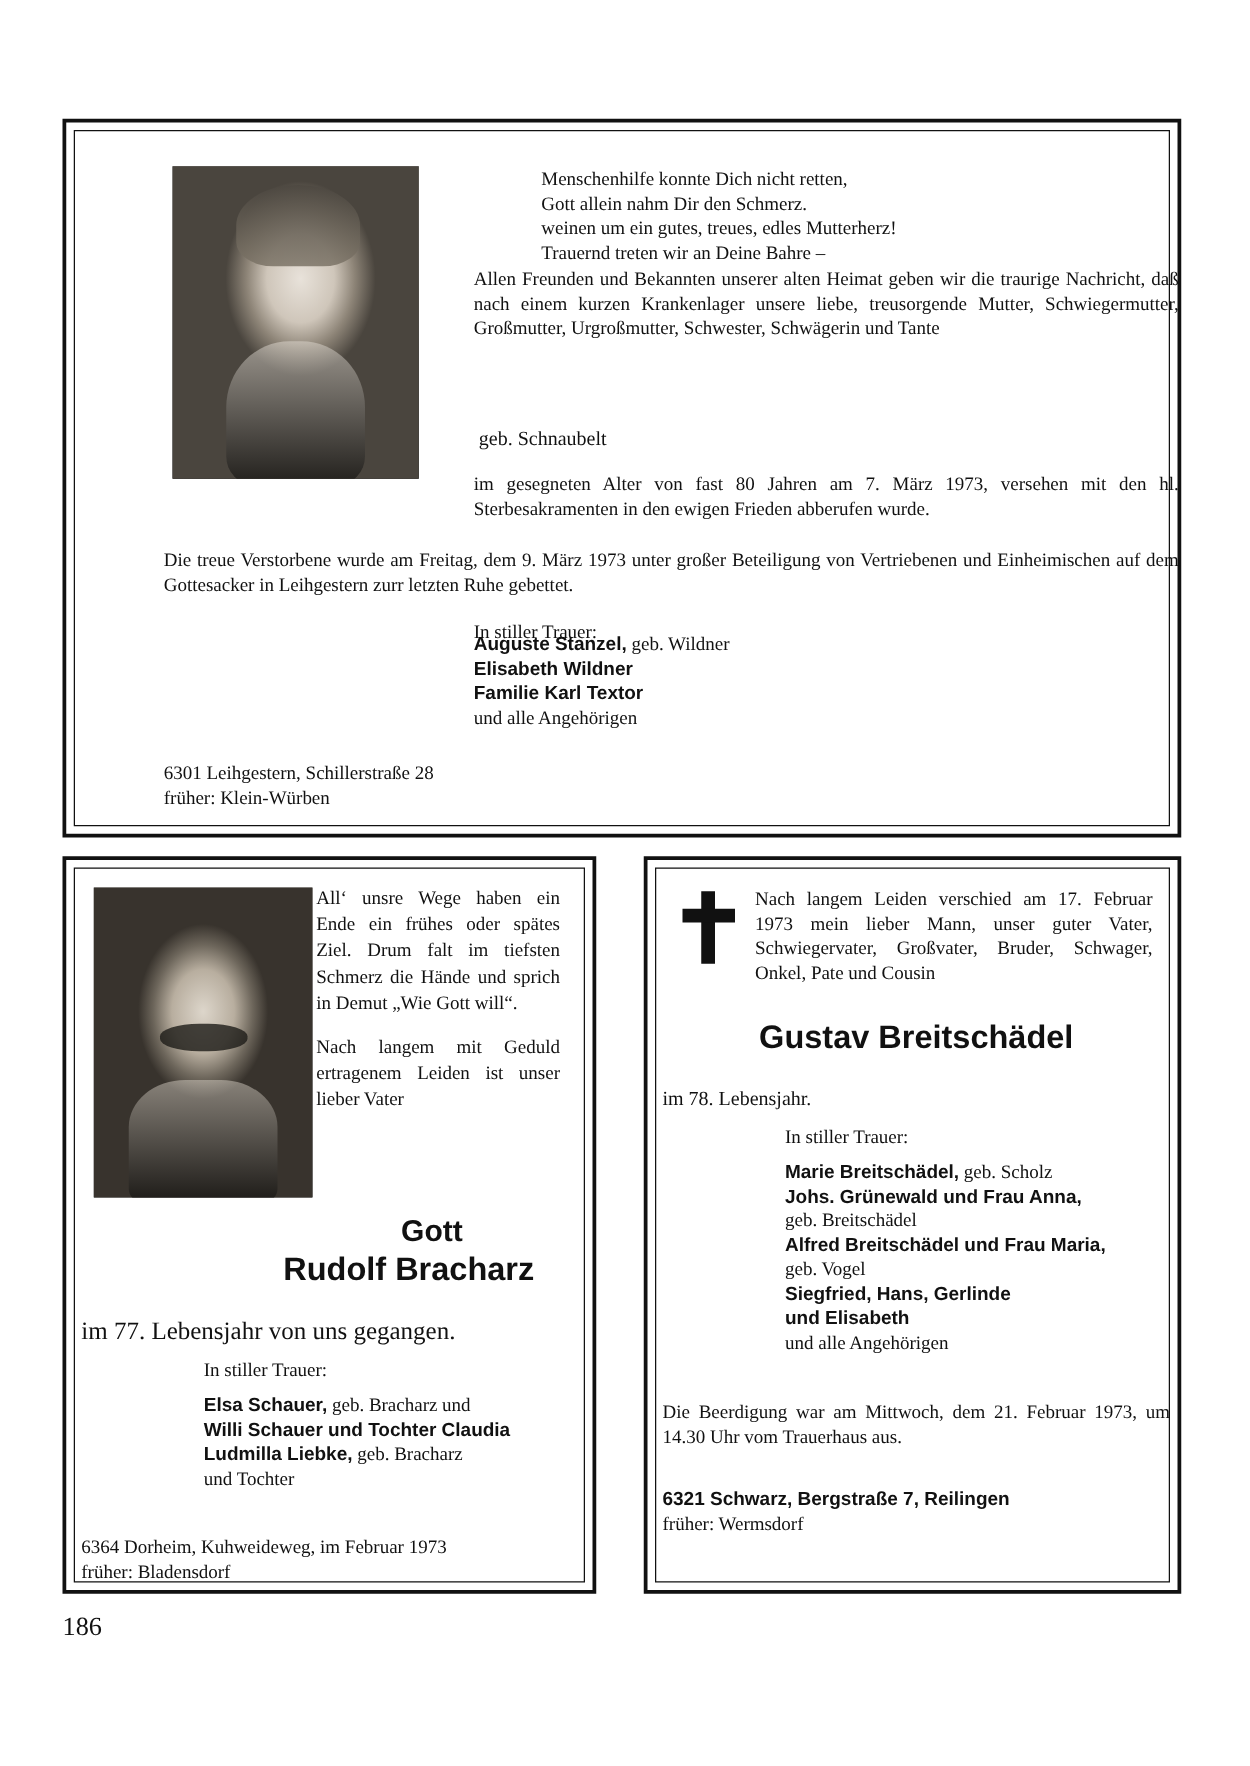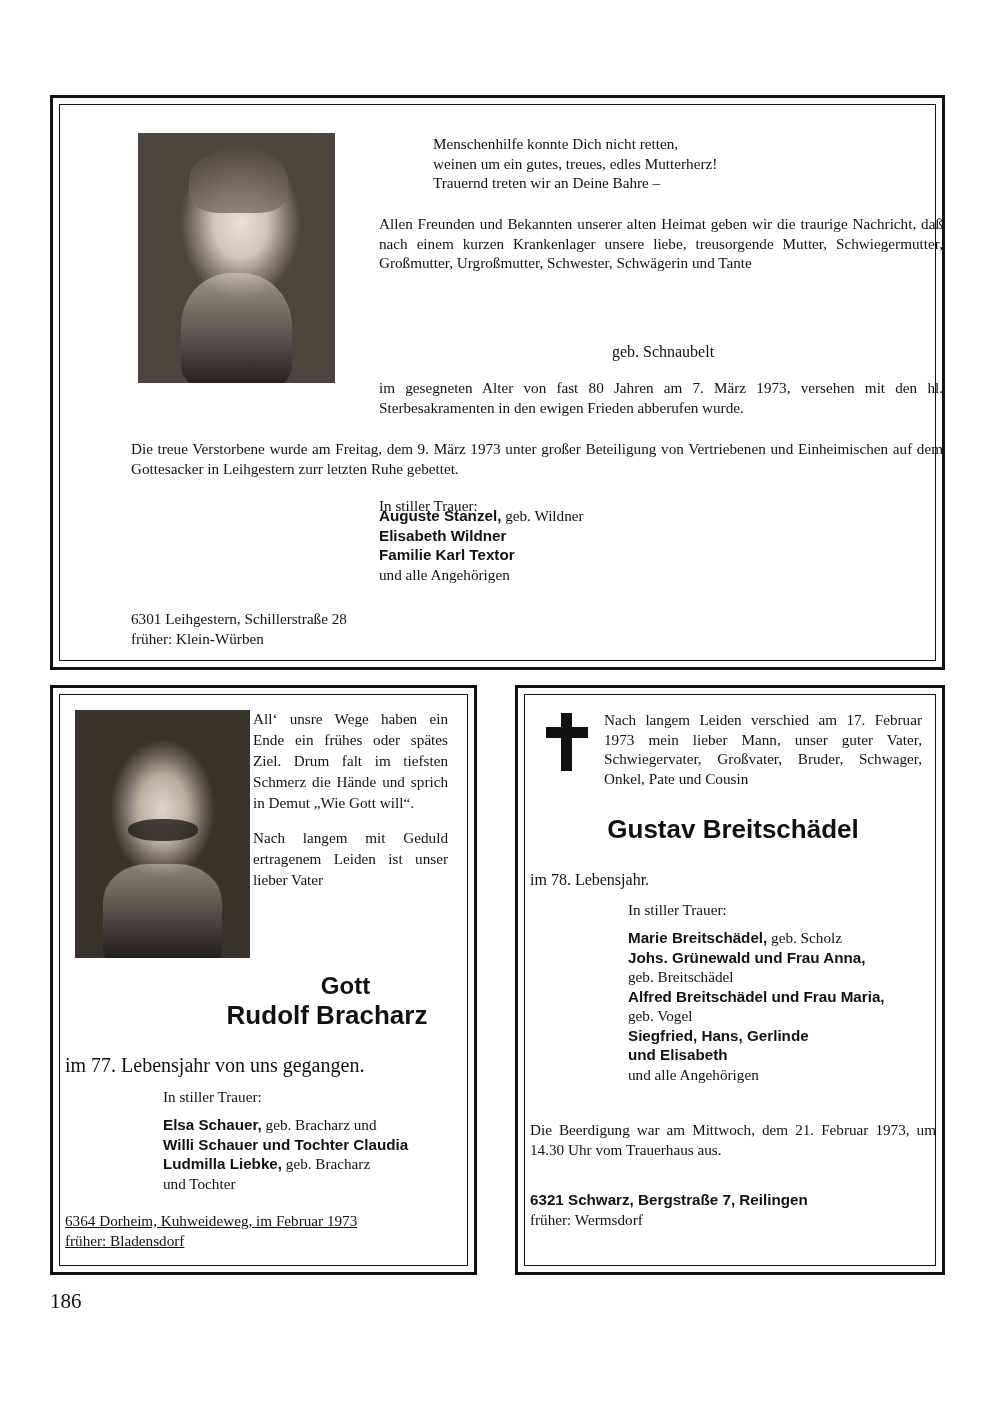--- a/index.html
+++ b/index.html
@@ -140,21 +140,21 @@
     text-align: center;
     font-family: "Liberation Sans", sans-serif;
     font-weight: bold;
     font-size: 28px;
     letter-spacing: .2px;
   }
   .geb-top {
     left: 330px;
     top: 244px;
     width: 560px;
-    text-align: center;
+    text-align: left;
     font-size: 16px;
   }
   .age-top {
     left: 326px;
     top: 280px;
     width: 564px;
     text-align: justify;
   }
   .burial-top {
     left: 78px;
@@ -244,23 +244,22 @@
     top: 399px;
     width: 300px;
   }
   .mourn-list-bl {
     left: 110px;
     top: 427px;
     width: 310px;
   }
   .addr-bl {
     left: 12px;
-    top: 523px;
+    top: 540px;
     width: 410px;
-    text-decoration: underline;
   }
 
   
   .card-br {
     position: absolute;
     left: 515px;
     top: 685px;
     width: 430px;
     height: 590px;
     border: 3px solid #111;
@@ -358,20 +357,21 @@
 
   <div class="card-top">
     <div class="card-top-inner"></div>
 
     <div class="photo photo-top">
       <div class="face portrait-a"></div>
     </div>
 
     <div class="txt verse-top">
       <span class="line">Menschenhilfe konnte Dich nicht retten,</span>
+      <span class="line">Gott allein nahm Dir den Schmerz.</span>
       <span class="line">weinen um ein gutes, treues, edles Mutterherz!</span>
       <span class="line">Trauernd treten wir an Deine Bahre –</span>
     </div>
 
     <div class="txt body-top">Allen Freunden und Bekannten unserer alten Heimat geben wir die traurige Nachricht, daß nach einem kurzen Krankenlager unsere liebe, treusorgende Mutter, Schwiegermutter, Großmutter, Urgroßmutter, Schwester, Schwägerin und Tante</div>
 
     <div class="txt geb-top">geb. Schnaubelt</div>
 
     <div class="txt age-top">im gesegneten Alter von fast 80 Jahren am 7. März 1973, versehen mit den hl. Sterbesakramenten in den ewigen Frieden abberufen wurde.</div>
 

